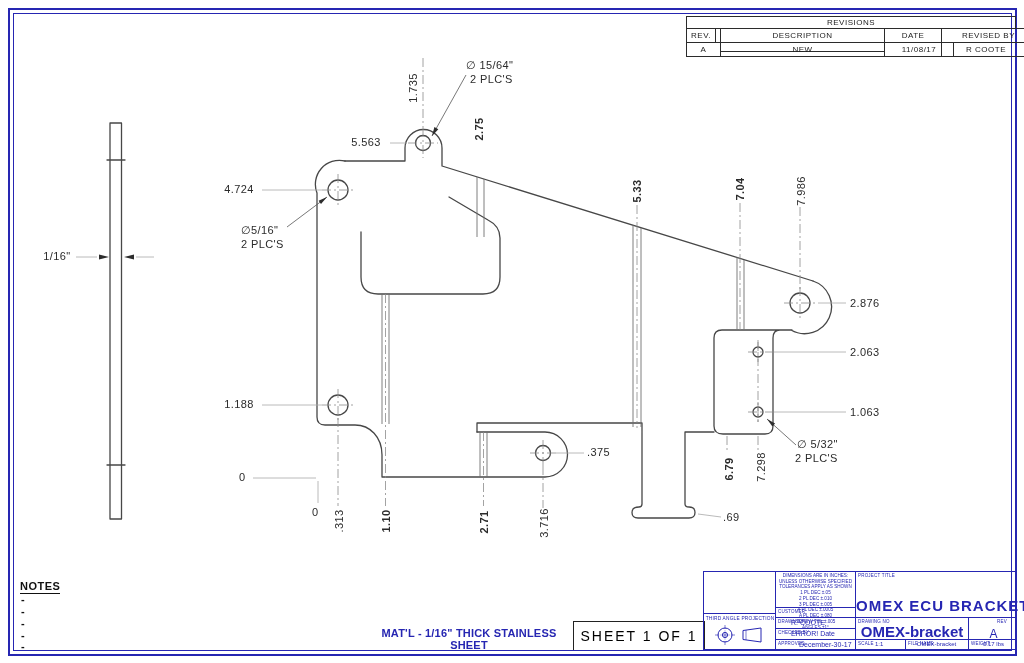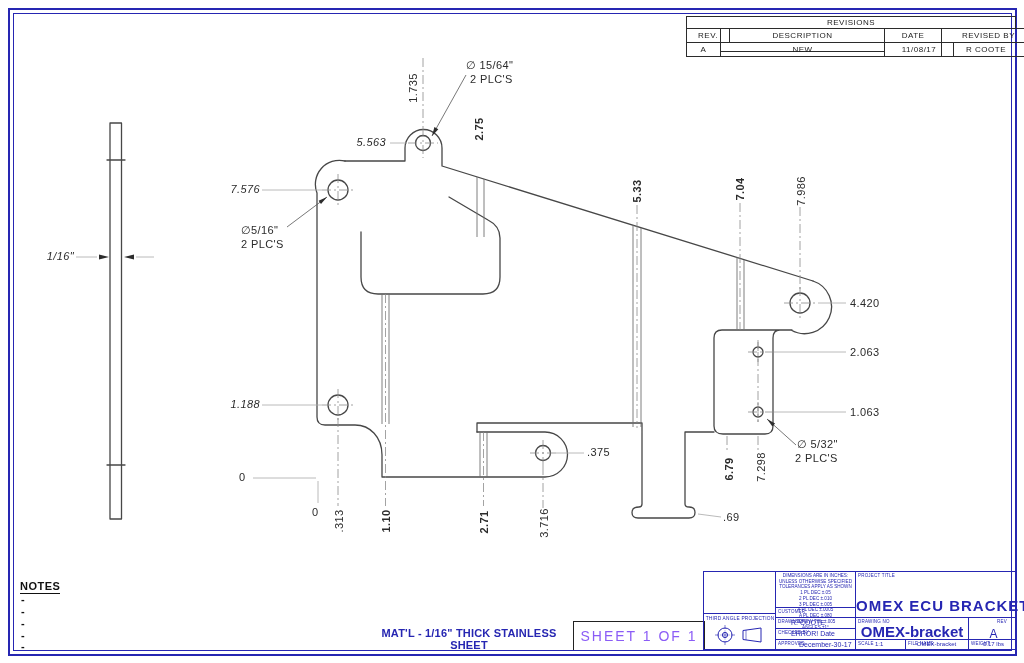--- a/index.html
+++ b/index.html
@@ -6,35 +6,35 @@
   #page{position:relative;width:1024px;height:663px;background:#ffffff;overflow:hidden;
         font-family:"Liberation Sans",sans-serif;}
   .abs{position:absolute;}
   
   .frame-outer{left:8px;top:8px;width:1005px;height:644px;border:2.5px solid #2626b2;}
   .frame-inner{left:13px;top:13px;width:997px;height:636px;border:1px solid #2626b2;}
   
   .dim{position:absolute;font-size:11px;color:#2b2b2b;letter-spacing:.4px;white-space:nowrap;line-height:12px;}
   .dim.b{font-weight:700;}
   .dim.rot{transform:translate(-50%,-50%) rotate(-90deg);}
-  .dim.ra{text-align:right;font-style:italic;}
+  .dim.ra{text-align:center;}
   
   .notes-head{position:absolute;left:20px;top:580px;font-size:11px;font-weight:700;color:#111;
               letter-spacing:.5px;border-bottom:1.5px solid #111;padding-bottom:1px;}
   .note-item{position:absolute;font-size:11px;color:#111;font-weight:700;}
   
   .rev-tbl{left:686px;top:16px;width:330px;color:#1b1b1b;font-size:8px;}
   .rev-cell{position:absolute;border:1px solid #2b2b2b;box-sizing:border-box;text-align:center;
             letter-spacing:.5px;overflow:hidden;}
   
   .matl{left:368px;top:627px;width:202px;text-align:center;font-size:11px;font-weight:700;
         color:#2626b2;letter-spacing:.2px;}
   .sheet-box{left:573px;top:621px;width:130px;height:28px;border-left:1.5px solid #222;
              border-top:1.5px solid #222;border-right:1.5px solid #222;text-align:center;}
-  .sheet-box span{font-size:14px;color:#8b5cf6;letter-spacing:2px;line-height:28px;}
+  .sheet-box span{font-size:14px;color:#000000;letter-spacing:2px;line-height:28px;}
   
   .tb{color:#2626b2;}
   .tb-line{position:absolute;background:#2626b2;}
   .tb-box{position:absolute;border:1px solid #2626b2;box-sizing:border-box;}
   .tb-tiny{position:absolute;font-size:4.5px;color:#2626b2;letter-spacing:.2px;}
   .tb-val{position:absolute;font-size:7px;color:#2626b2;white-space:nowrap;}
   .tol-line{font-size:4.6px;line-height:1.25;color:#2626b2;text-align:center;white-space:nowrap;}
   .tb-title{position:absolute;font-weight:700;color:#2626b2;white-space:nowrap;}
   .proj-label{position:absolute;font-size:4.8px;color:#2626b2;letter-spacing:.2px;}
 </style>
@@ -125,47 +125,47 @@
       <polygon points="109,257 99,254.6 99,259.4"></polygon>
       <polygon points="124,257 134,254.6 134,259.4"></polygon>
     </g>
   </svg>
 
   <span class="dim ra" style="left:346px;top:136px;width:40px">5.563</span>
   <span class="dim rot" style="left:413px;top:88px">1.735</span>
   <span class="dim rot b" style="left:479px;top:129px">2.75</span>
   <span class="dim" style="left:466px;top:59px">∅ 15/64"</span>
   <span class="dim" style="left:470px;top:73px">2 PLC'S</span>
-  <span class="dim ra" style="left:218px;top:183px;width:42px">7.576</span>
+  <span class="dim ra" style="left:218px;top:183px;width:42px">4.724</span>
   <span class="dim" style="left:241px;top:224px">∅5/16"</span>
   <span class="dim" style="left:241px;top:238px">2 PLC'S</span>
   <span class="dim ra" style="left:40px;top:250px;width:34px">1/16"</span>
   <span class="dim rot b" style="left:637px;top:191px">5.33</span>
   <span class="dim rot b" style="left:740px;top:189px">7.04</span>
   <span class="dim rot" style="left:801px;top:191px">7.986</span>
-  <span class="dim" style="left:850px;top:297px">4.420</span>
+  <span class="dim" style="left:850px;top:297px">2.876</span>
   <span class="dim" style="left:850px;top:346px">2.063</span>
   <span class="dim" style="left:850px;top:406px">1.063</span>
   <span class="dim" style="left:797px;top:438px">∅ 5/32"</span>
   <span class="dim" style="left:795px;top:452px">2 PLC'S</span>
   <span class="dim rot" style="left:761px;top:467px">7.298</span>
   <span class="dim rot b" style="left:729px;top:469px">6.79</span>
   <span class="dim" style="left:723px;top:511px">.69</span>
   <span class="dim" style="left:587px;top:446px">.375</span>
   <span class="dim ra" style="left:218px;top:398px;width:42px">1.188</span>
   <span class="dim" style="left:239px;top:471px">0</span>
   <span class="dim" style="left:312px;top:506px">0</span>
   <span class="dim rot" style="left:339px;top:521px">.313</span>
   <span class="dim rot b" style="left:386px;top:521px">1.10</span>
   <span class="dim rot b" style="left:484px;top:522px">2.71</span>
   <span class="dim rot" style="left:544px;top:523px">3.716</span>
 
   <div class="abs rev-tbl">
     <div class="rev-cell" style="left:0;top:0;width:330px;height:13px;line-height:12px">REVISIONS</div>
-    <div class="rev-cell" style="left:0;top:12px;width:44px;height:15px;line-height:14px">REV.</div>
+    <div class="rev-cell" style="left:0;top:12px;width:30px;height:15px;line-height:14px">REV.</div>
     <div class="rev-cell" style="left:34px;top:12px;width:165px;height:24px;line-height:14px">DESCRIPTION</div>
     <div class="rev-cell" style="left:198px;top:12px;width:58px;height:15px;line-height:14px">DATE</div>
     <div class="rev-cell" style="left:255px;top:12px;width:95px;height:15px;line-height:14px">REVISED BY</div>
     <div class="rev-cell" style="left:0;top:26px;width:35px;height:15px;line-height:14px">A</div>
     <div class="rev-cell" style="left:34px;top:26px;width:165px;height:15px;line-height:14px">NEW</div>
     <div class="rev-cell" style="left:198px;top:26px;width:70px;height:15px;line-height:14px">11/08/17</div>
     <div class="rev-cell" style="left:255px;top:26px;width:90px;height:15px;line-height:14px">R COOTE</div>
   </div>
 
   <div class="notes-head">NOTES</div>

